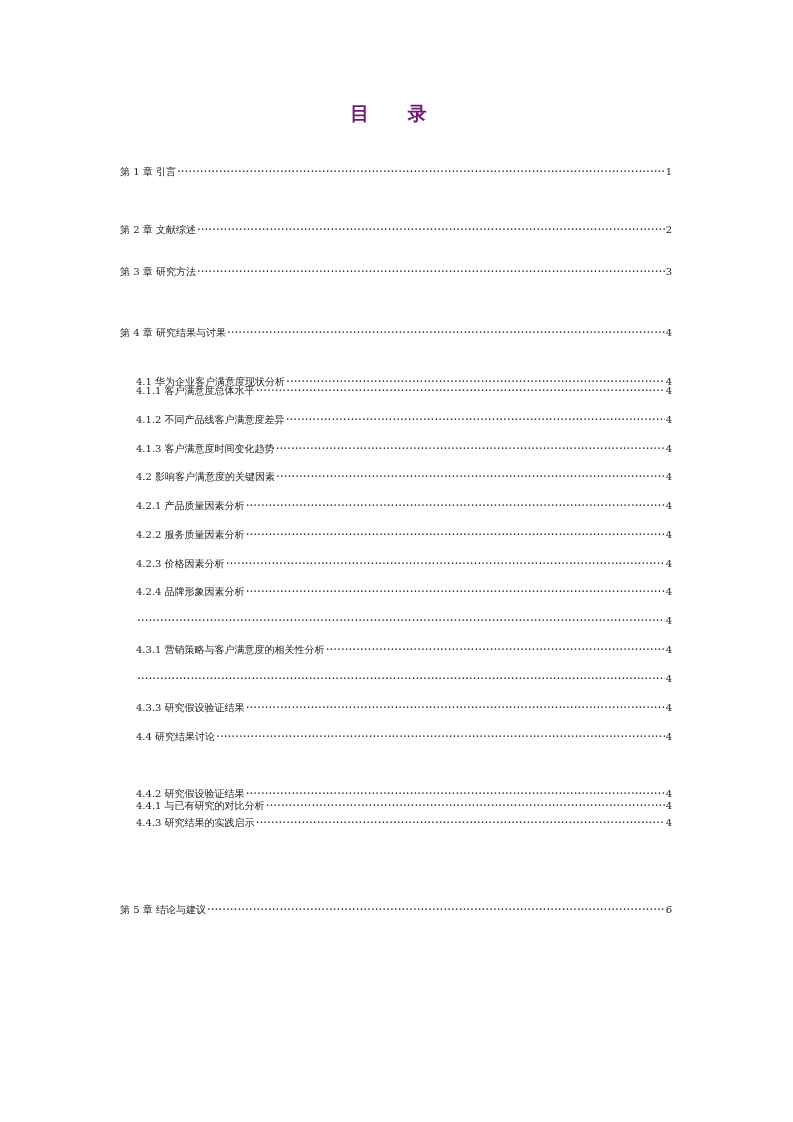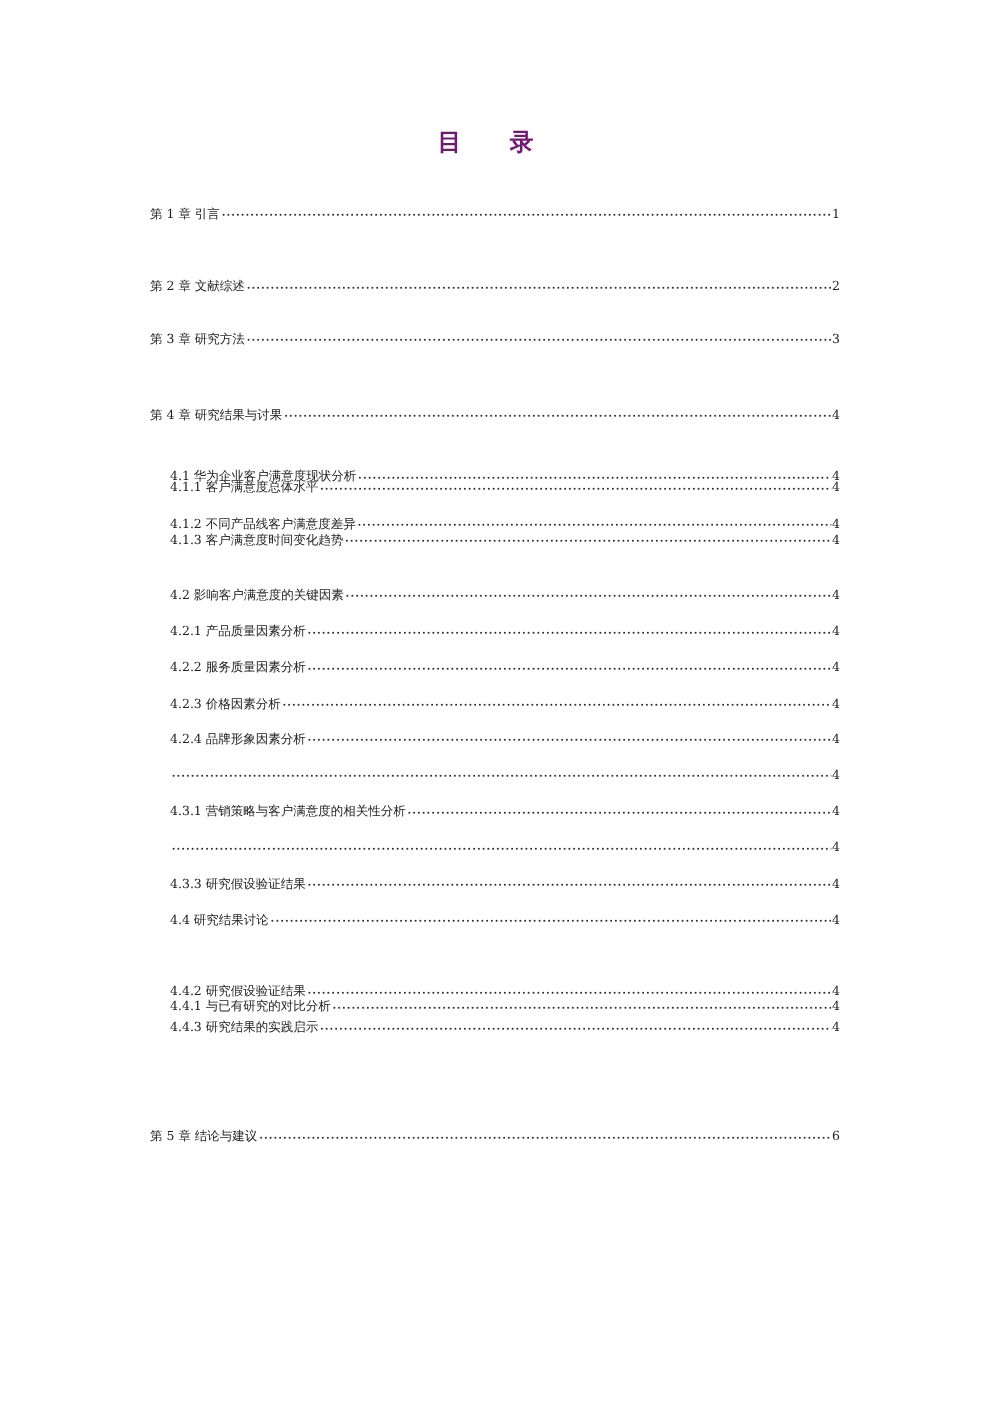--- a/index.html
+++ b/index.html
@@ -52,21 +52,21 @@
     <div class="row sub" style="top: 381px;">
       <span class="lbl">4.1.1  客户满意度总体水平 </span>
       <span class="dots"></span>
       <span class="pg">4</span>
     </div>
     <div class="row sub" style="top: 410px;">
       <span class="lbl">4.1.2 不同产品线客户满意度差异</span>
       <span class="dots"></span>
       <span class="pg">4</span>
     </div>
-    <div class="row sub" style="top: 423px;">
+    <div class="row sub" style="top: 439px;">
       <span class="lbl">4.1.3 客户满意度时间变化趋势</span>
       <span class="dots"></span>
       <span class="pg">4</span>
     </div>
     <div class="row sub" style="top: 467px;">
       <span class="lbl">4.2 影响客户满意度的关键因素</span>
       <span class="dots"></span>
       <span class="pg">4</span>
     </div>
     <div class="row sub" style="top: 496px;">

